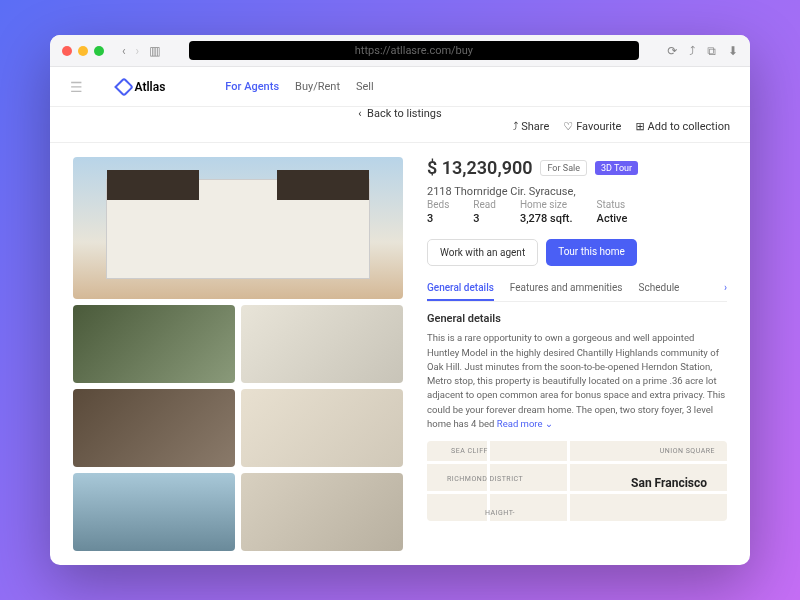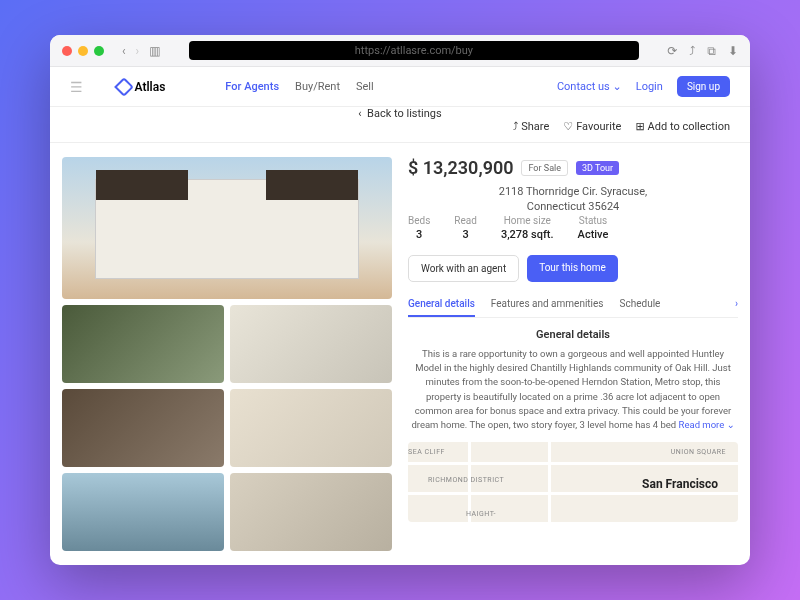--- a/index.html
+++ b/index.html
@@ -21,21 +21,21 @@
 .navlinks { display: flex; gap: 16px; margin-left: 60px; }
 .navlinks a { color: #666; text-decoration: none; cursor: pointer; }
 .navlinks a.active { color: #4a5ff5; font-weight: 500; }
 .navright { margin-left: auto; display: flex; align-items: center; gap: 14px; }
 .navright a { color: #4a5ff5; text-decoration: none; cursor: pointer; }
 .signup { background: #4a5ff5; color: #fff !important; padding: 5px 10px; border-radius: 5px; font-size: 10px; }
 .subbar { height: 36px; display: flex; align-items: center; padding: 0 20px; border-bottom: 1px solid #eee; font-size: 11px; flex-direction: column; }
 .back { color: #333; cursor: pointer; }
 .subright { margin-left: auto; display: flex; gap: 14px; color: #333; }
 .subright span { cursor: pointer; display: flex; align-items: center; gap: 3px; }
-.content { flex: 1; display: flex; padding: 14px 12px; gap: 16px; overflow: hidden; text-align: center; }
+.content { flex: 1; display: flex; padding: 14px 23px; gap: 24px; overflow: hidden; }
 .gallery { width: 330px; display: flex; flex-direction: column; gap: 6px; }
 .hero { height: 160px; background: linear-gradient(180deg, #b8d4e8 0%, #e8e4d8 60%, #d4b896 100%); border-radius: 4px; position: relative; overflow: hidden; }
 .building { position: absolute; bottom: 20px; left: 50%; transform: translateX(-50%); width: 80%; height: 100px; background: #f0ede5; border: 1px solid #ccc; }
 .building::before, .building::after { content: ""; position: absolute; top: -10px; width: 35%; height: 30px; background: #3a3028; }
 .building::before { left: 0; }
 .building::after { right: 0; }
 .thumbs { display: grid; grid-template-columns: 1fr 1fr; gap: 6px; }
 .thumb { height: 78px; border-radius: 4px; background: #ddd; }
 .t1 { background: linear-gradient(135deg, #4a5a3a 0%, #6a7a5a 50%, #8a9a7a 100%); }
 .t2 { background: linear-gradient(135deg, #e8e4d8 0%, #c8c4b8 100%); }
@@ -96,25 +96,20 @@
     <span class="hamb">☰</span>
     <div class="logo">
       <div class="logomark"></div>
       <span>Atllas</span>
     </div>
     <div class="navlinks">
       <a class="active">For Agents</a>
       <a>Buy/Rent</a>
       <a>Sell</a>
     </div>
-    <div class="navright">
-      <a><span>Contact us</span> <span>⌄</span></a>
-      <a>Login</a>
-      <a class="signup">Sign up</a>
-    </div>
   </div>
 
   <div class="subbar">
     <span class="back">‹ &nbsp;<span>Back to listings</span></span>
     <div class="subright">
       <span>
           <span>⤴</span> 
           <span>Share</span>
         </span>
       <span>
@@ -144,21 +139,20 @@
     </div>
 
     <div class="details">
       <div class="pricerow">
         <span class="price">$ 13,230,900</span>
         <span class="badge">For Sale</span>
         <span class="badge tour">3D Tour</span>
       </div>
       <div class="addr">
         <div>2118 Thornridge Cir. Syracuse,</div>
-        <div>Connecticut 35624</div>
       </div>
       <div class="stats">
         <div class="stat">
             <div class="lbl">Beds</div>
             <div class="val">3</div>
           </div>
         <div class="stat">
             <div class="lbl">Read</div>
             <div class="val">3</div>
           </div>
@@ -181,21 +175,21 @@
         <div class="tab">Schedule</div>
         <div class="chev">›</div>
       </div>
       <div class="section-title">General details</div>
       <div class="desc"><span>This is a rare opportunity to own a gorgeous and well appointed Huntley Model in the highly desired Chantilly Highlands community of Oak Hill. Just minutes from the soon-to-be-opened Herndon Station, Metro stop, this property is beautifully located on a prime .36 acre lot adjacent to open common area for bonus space and extra privacy. This could be your forever dream home. The open, two story foyer, 3 level home has 4 bed </span><span class="readmore">Read more</span> <span class="readmore">⌄</span></div>
       <div class="map">
         <div class="road" style="left:0;top:20px;width:100%;height:3px"></div>
         <div class="road" style="left:0;top:50px;width:100%;height:3px"></div>
         <div class="road" style="left:60px;top:0;width:3px;height:100%"></div>
         <div class="road" style="left:140px;top:0;width:3px;height:100%"></div>
-        <div class="nbh" style="left:0;top:6px">SEA CLIFF</div>
+        <div class="nbh" style="left:24px;top:6px">SEA CLIFF</div>
         <div class="nbh" style="left:20px;top:34px">RICHMOND DISTRICT</div>
         <div class="nbh" style="right:12px;top:6px">UNION SQUARE</div>
         <div class="nbh" style="left:58px;bottom:4px">HAIGHT-</div>
         <div class="city">San Francisco</div>
       </div>
     </div>
   </div>
 </div>
 
 </body></html>

